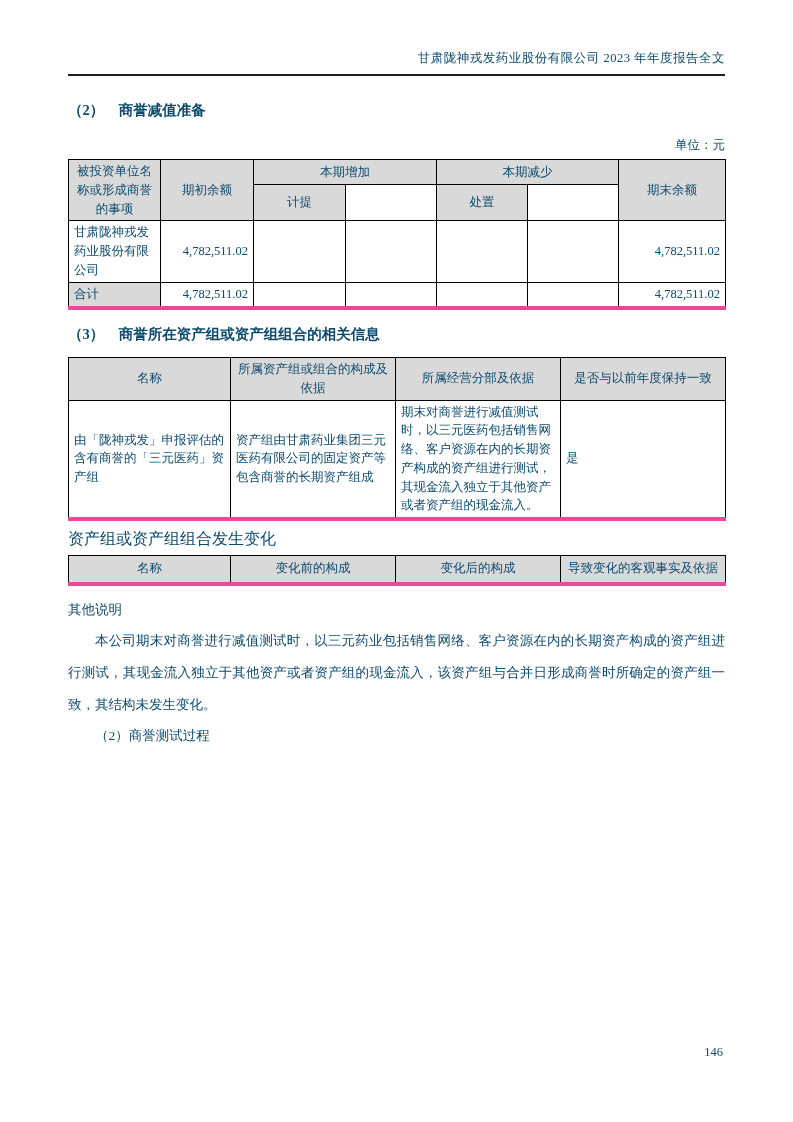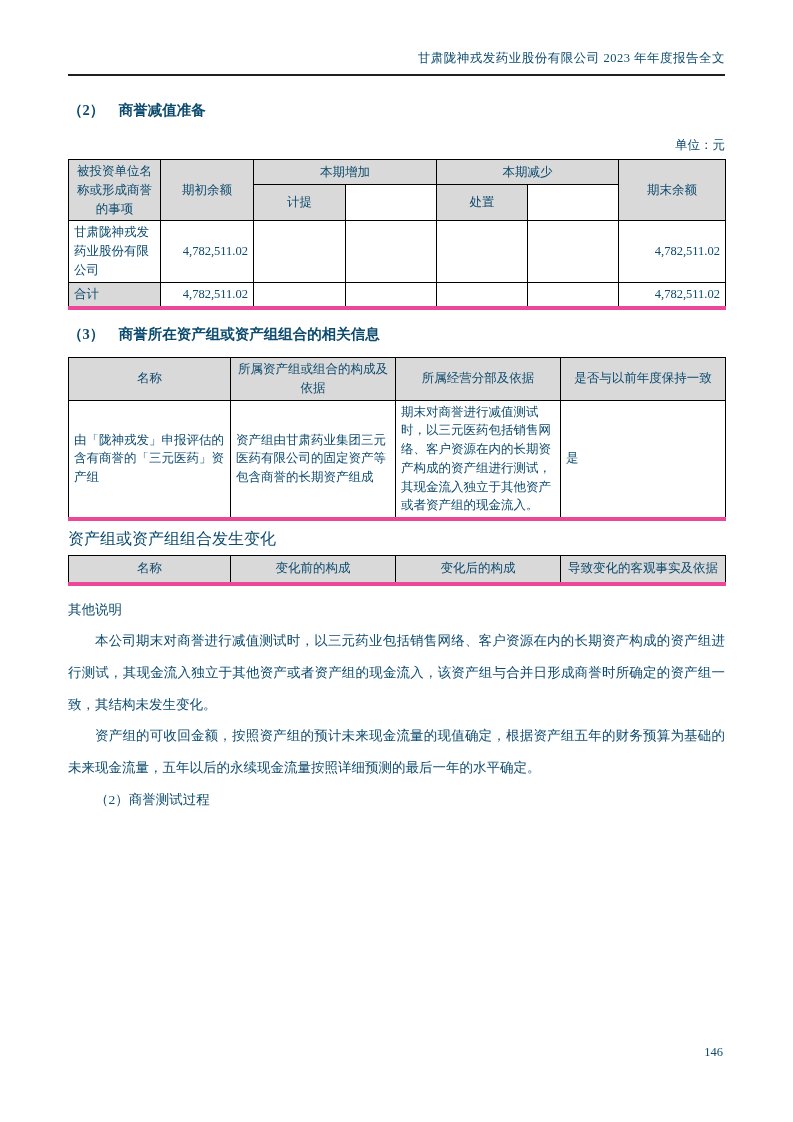--- a/index.html
+++ b/index.html
@@ -185,19 +185,18 @@
       <th class="gray">变化前的构成</th>
       <th class="gray">变化后的构成</th>
       <th class="gray">导致变化的客观事实及依据</th>
     </tr>
   </tbody>
     </table>
 
   <div class="body-text">
     <p class="no-indent">其他说明</p>
     <p>本公司期末对商誉进行减值测试时，以三元药业包括销售网络、客户资源在内的长期资产构成的资产组进行测试，其现金流入独立于其他资产或者资产组的现金流入，该资产组与合并日形成商誉时所确定的资产组一致，其结构未发生变化。</p>
-    <p>资产组的可收回金额，按照资产组的预计未来现金流量的现值确定，根据资产组五年的财务预算为基础的未来现金流量，五年以后的永续现金流量按照详细预测的最后一年的水平确定。</p>
     <p>（2）商誉测试过程</p>
   </div>
 
   <div class="page-number">146</div>
 
 </div>
 
 </body></html>

